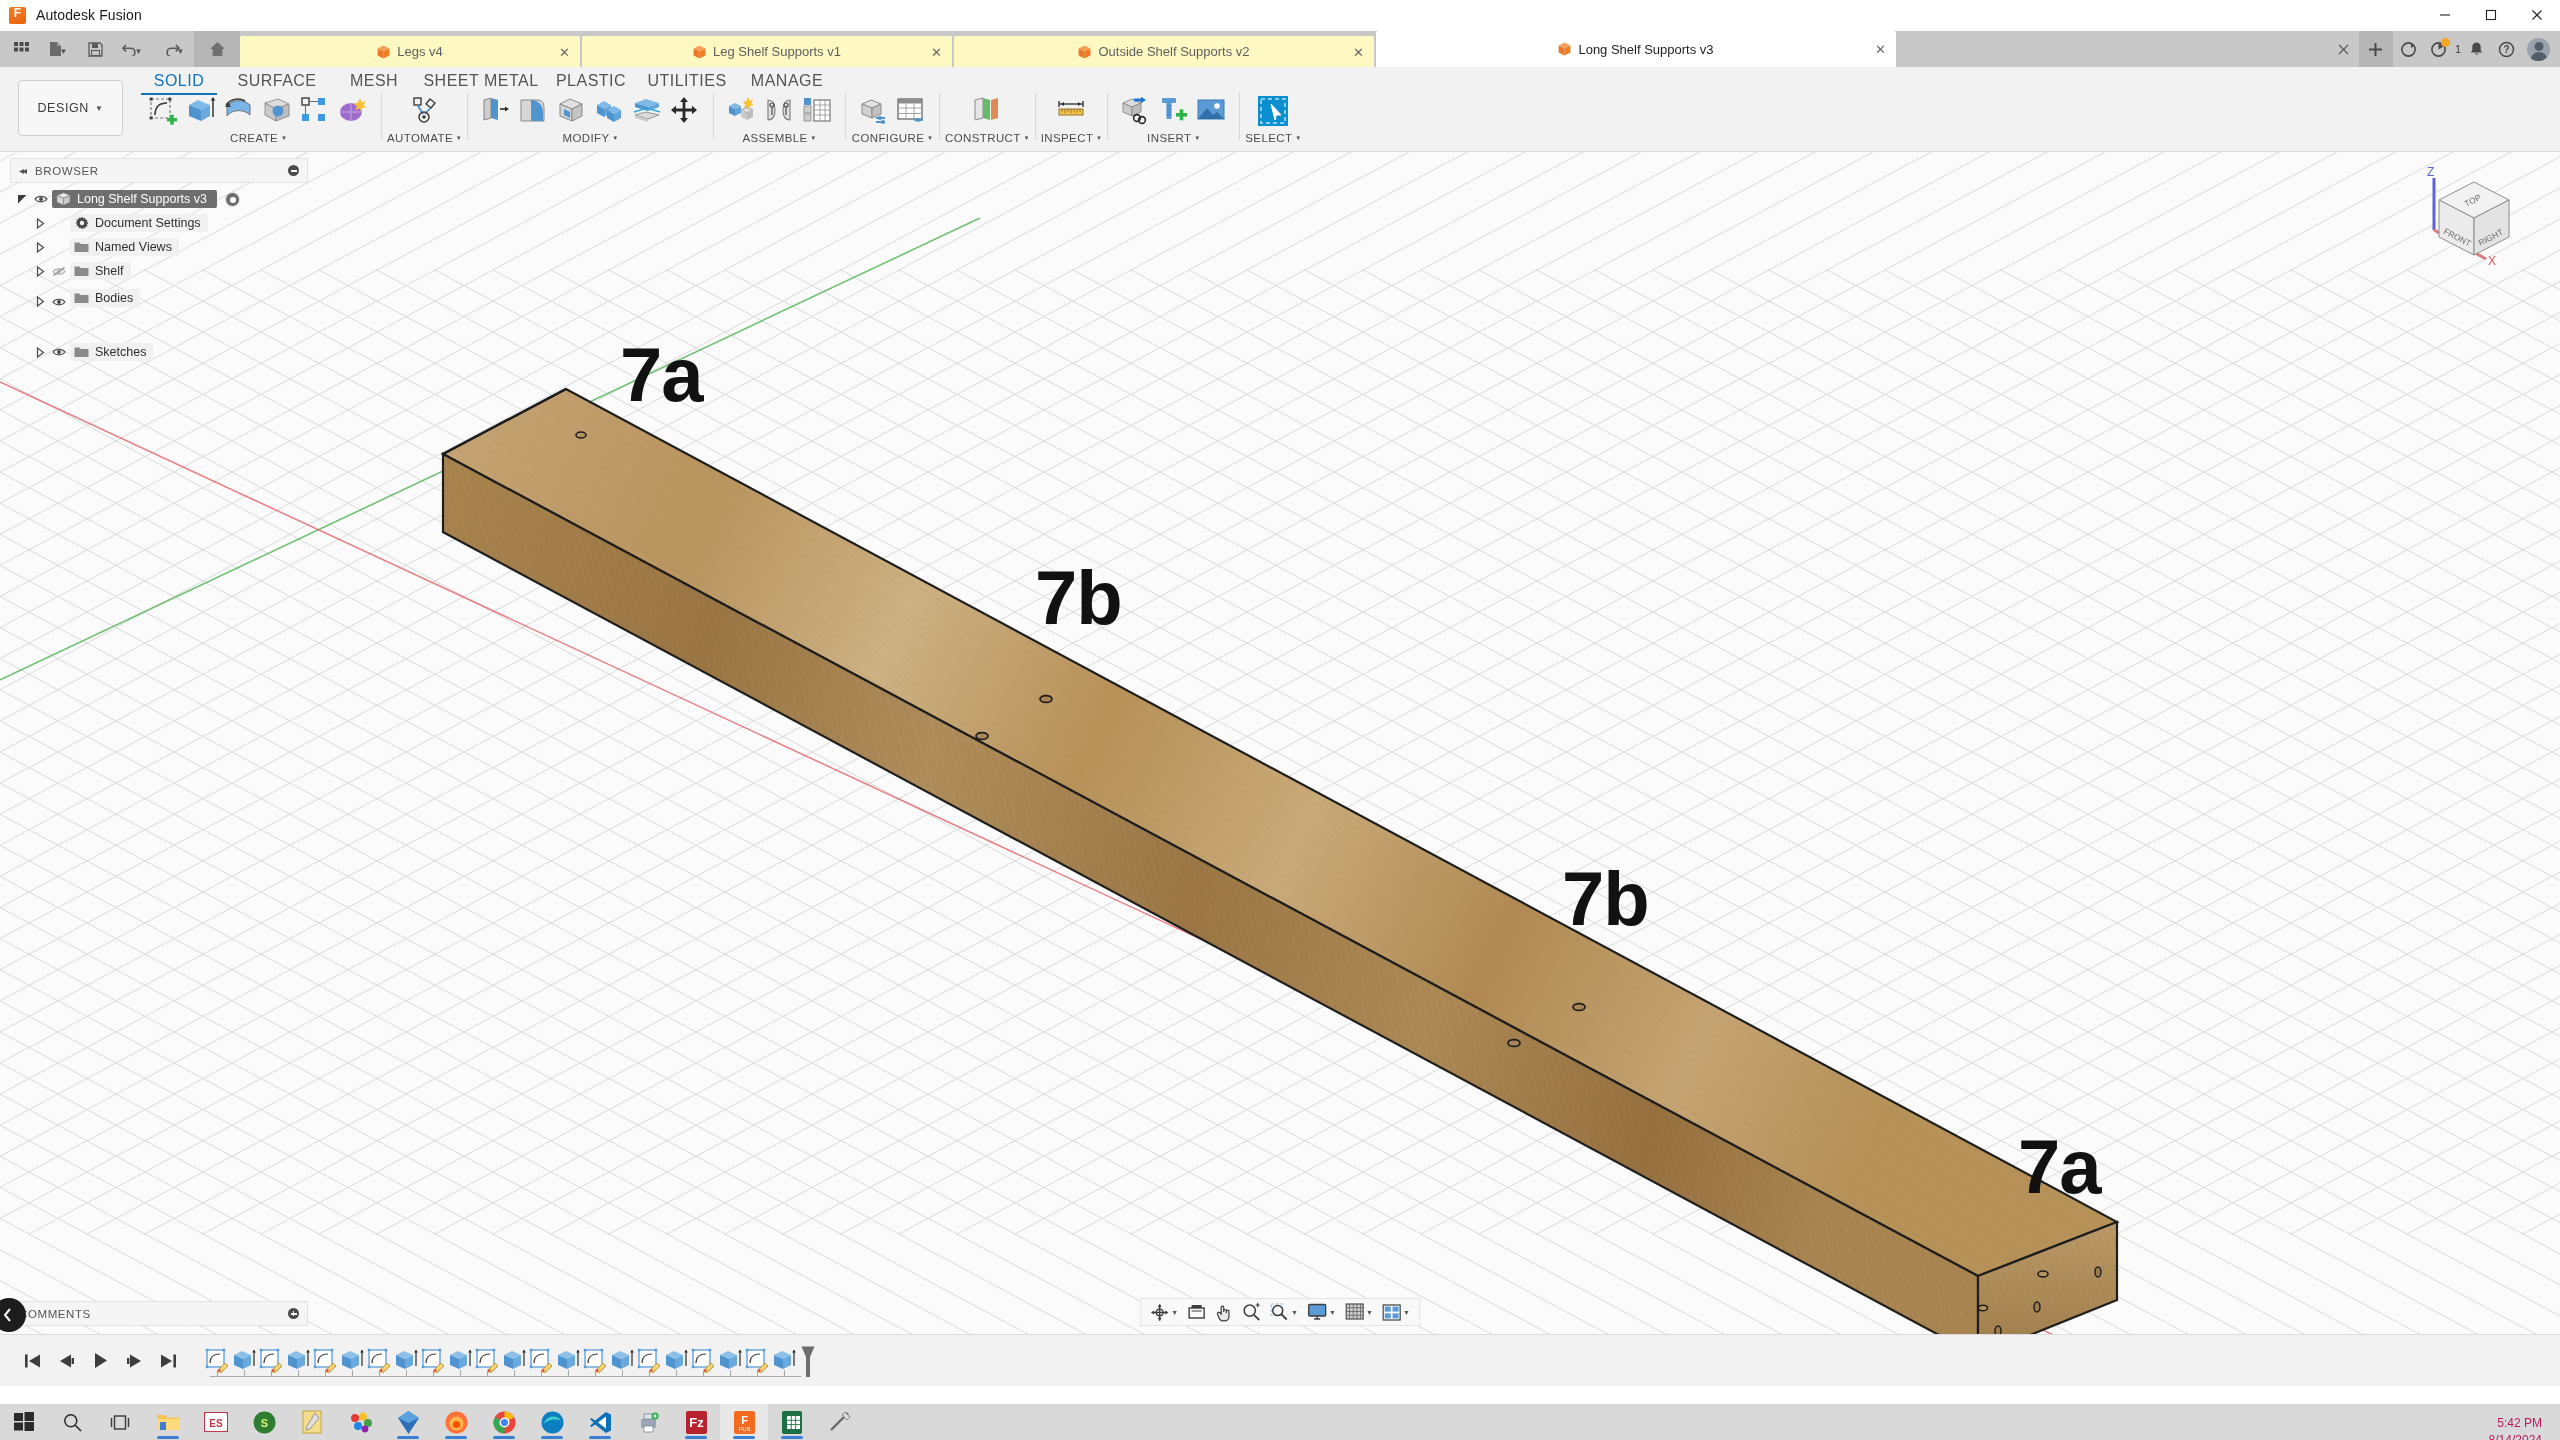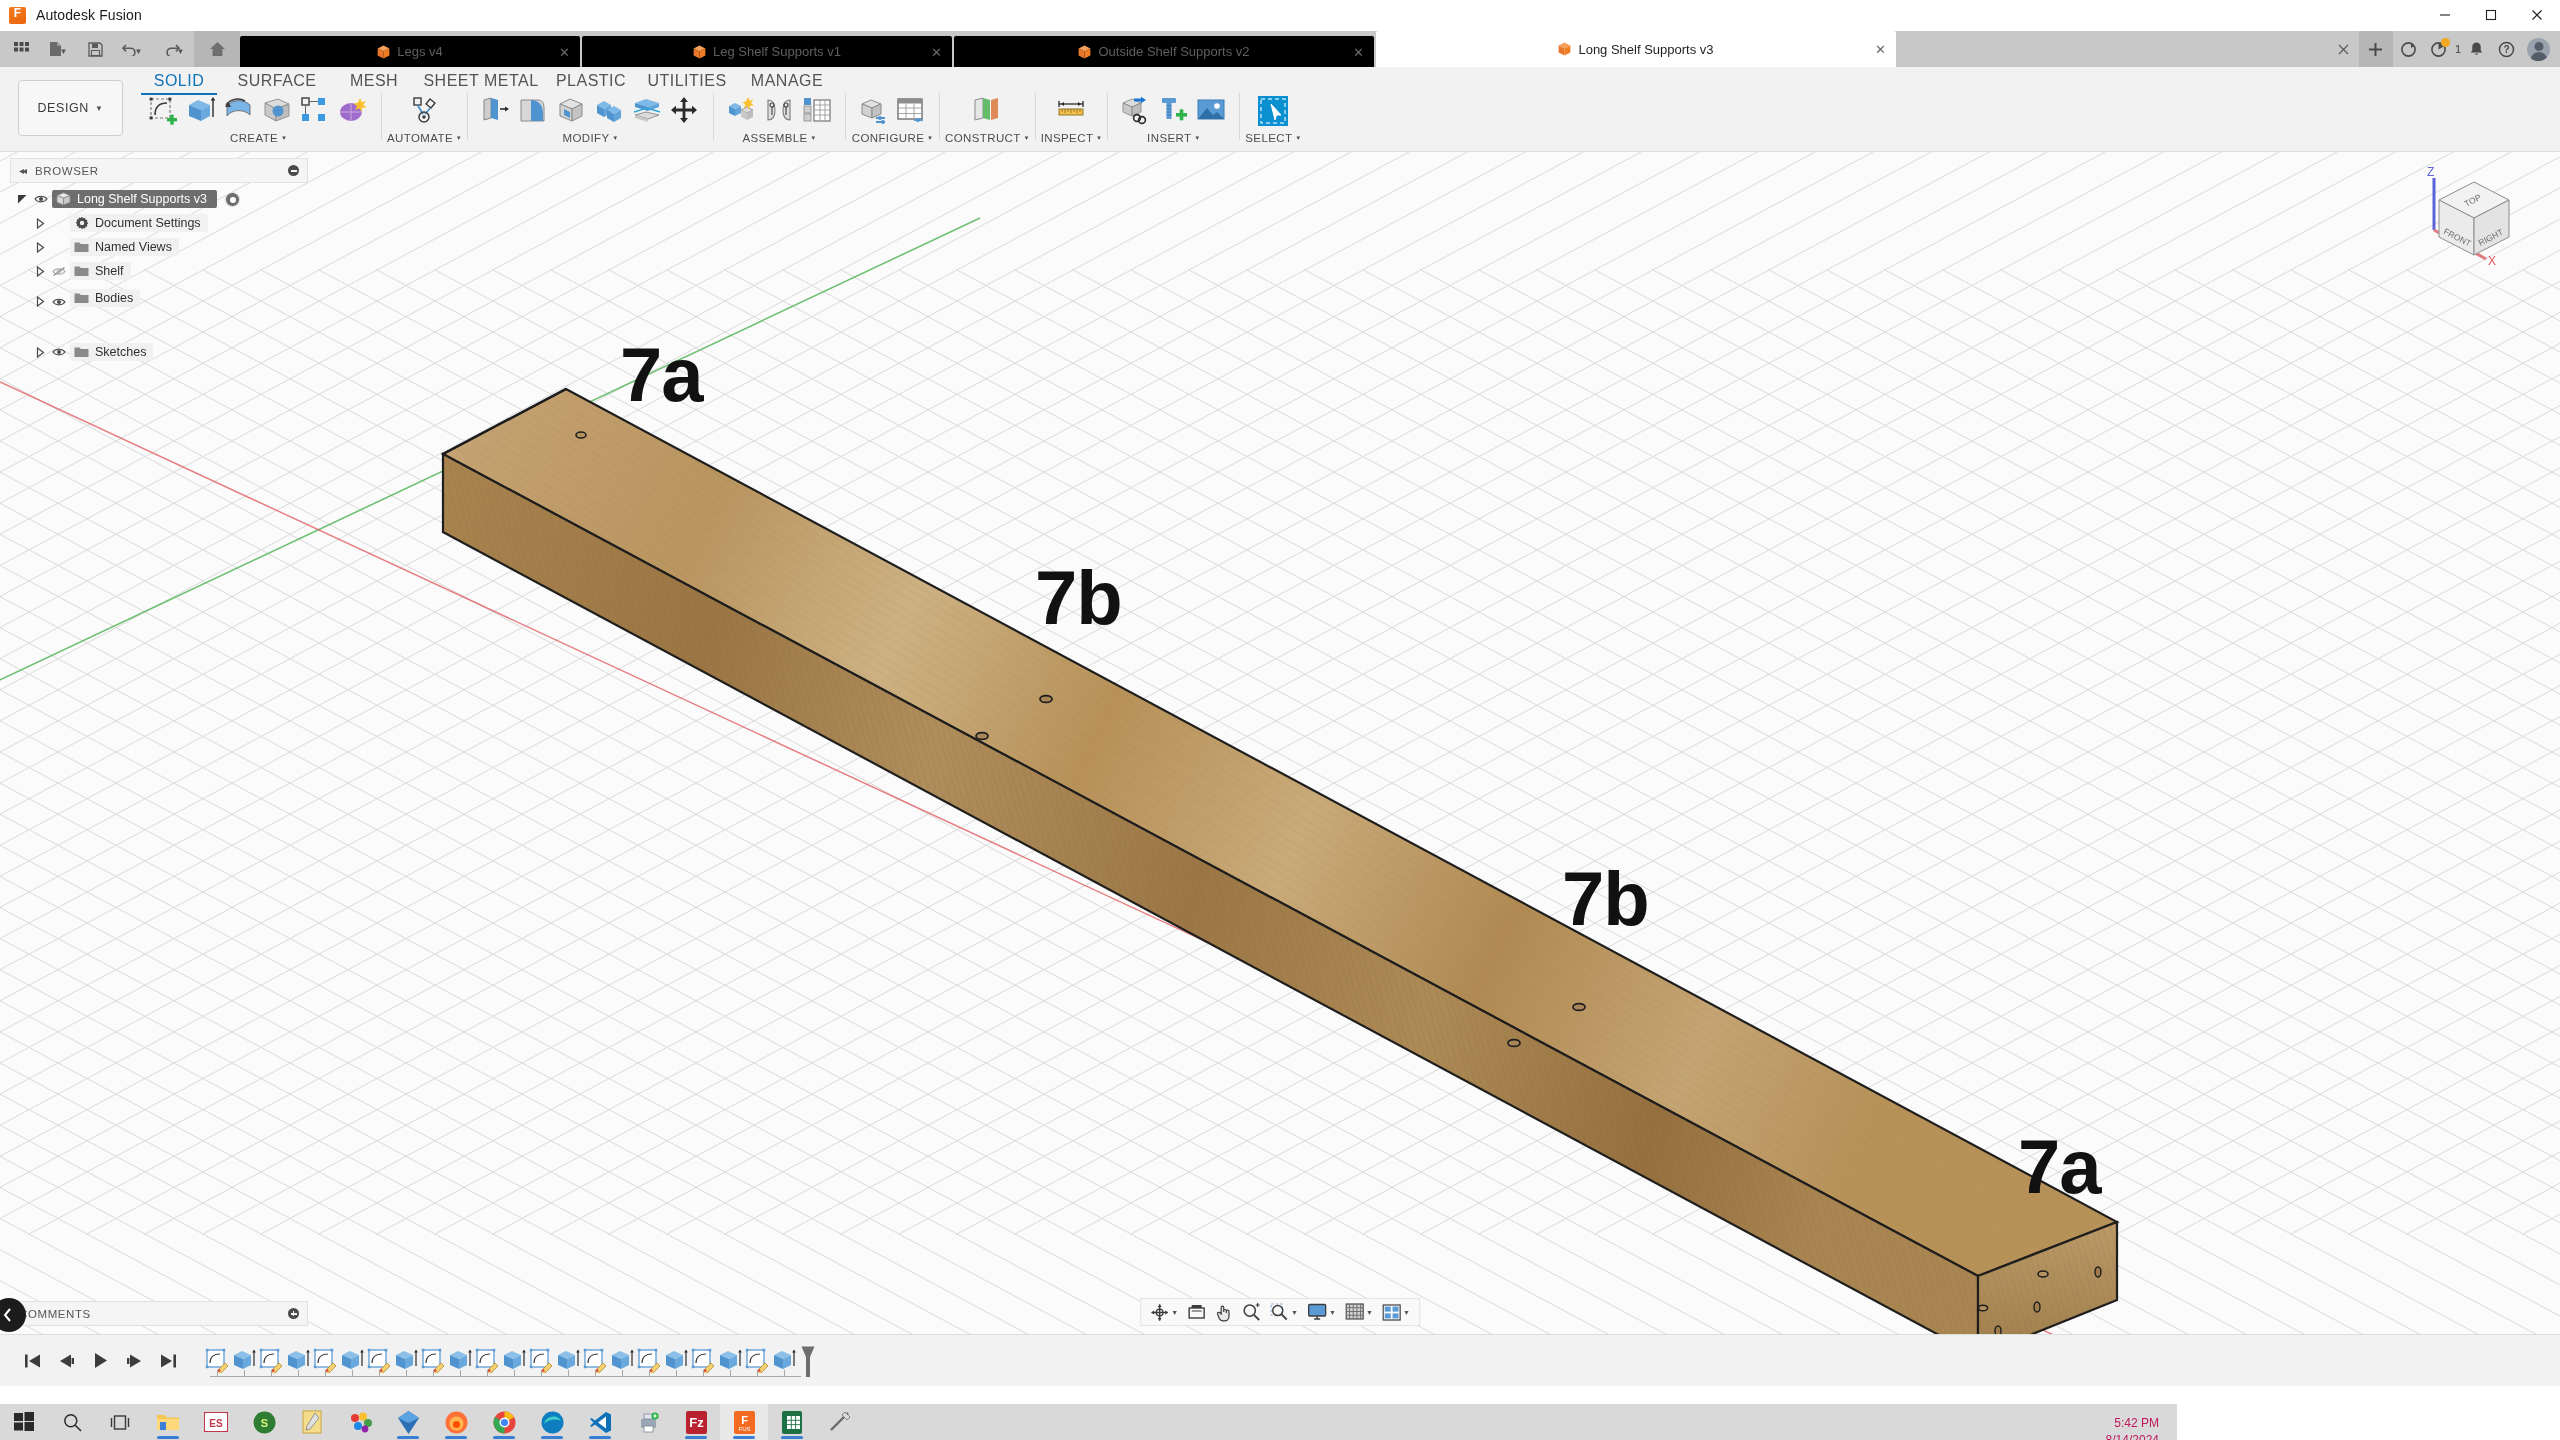--- a/index.html
+++ b/index.html
@@ -45,21 +45,21 @@
     color: #4a4a4a; position: relative;
   }
   .qat-btn.wide { width: 40px; }
   .qat-caret { font-size: 8px; color: #555; margin-left: -3px; margin-top: 4px; }
   .qat-home {
     width: 46px; height: 36px; background: #b6b6b6; display: flex;
     align-items: center; justify-content: center; color: #5a5a5a;
   }
   .doctabs { display: flex; align-items: flex-end; height: 36px; flex: 1 1 auto; }
   .doctab {
-    height: 31px; background: #000000; margin-right: 2px;
+    height: 31px; background: #fef9c3; margin-right: 2px;
     display: flex; align-items: center; justify-content: center;
     position: relative; color: #5f5f5f; font-size: 13px;
     border-top-left-radius: 2px; border-top-right-radius: 2px;
     min-width: 0; overflow: hidden;
   }
   .doctab.active { background: #ffffff; color: #1e1e1e; height: 36px; }
   .doctab .dt-inner { display: flex; align-items: center; gap: 7px; padding: 0 14px; }
   .dt-cube {
     width: 13px; height: 14px; flex: 0 0 auto; position: relative;
   }
@@ -213,21 +213,21 @@
   .tl-playback { display: flex; align-items: center; gap: 14px; padding-left: 22px; }
   .tl-pb { width: 20px; height: 22px; display: flex; align-items: center; justify-content: center; color: #3d3d3d; }
   .tl-track { position: relative; margin-left: 26px; height: 44px; display: flex; align-items: center; }
   .tl-feat { width: 27px; height: 27px; display: flex; align-items: center; justify-content: center; position: relative; }
   .tl-rail { position: absolute; left: 6px; right: 14px; bottom: 6px; height: 1px; background: #a8a8a8; }
   .tl-tick { position: absolute; bottom: 6px; width: 1px; height: 7px; background: #a8a8a8; }
   .tl-marker { width: 14px; height: 30px; position: relative; margin-left: 3px; }
 
   
   .taskbar {
-    position: absolute; left: 0; top: 1404px; width: 2177px; height: 36px;
+    position: absolute; left: 0; top: 1404px; width: 2560px; height: 36px;
     background: #d9d9d9; display: flex; align-items: center;
   }
   .tk-item {
     width: 48px; height: 36px; display: flex; align-items: center; justify-content: center;
     position: relative;
   }
   .tk-item.active-app { background: #e8e8e8; }
   .tk-running::after {
     content: ""; position: absolute; left: 50%; transform: translateX(-50%);
     bottom: 1px; width: 22px; height: 3px; background: #3b7fd4; border-radius: 2px;

